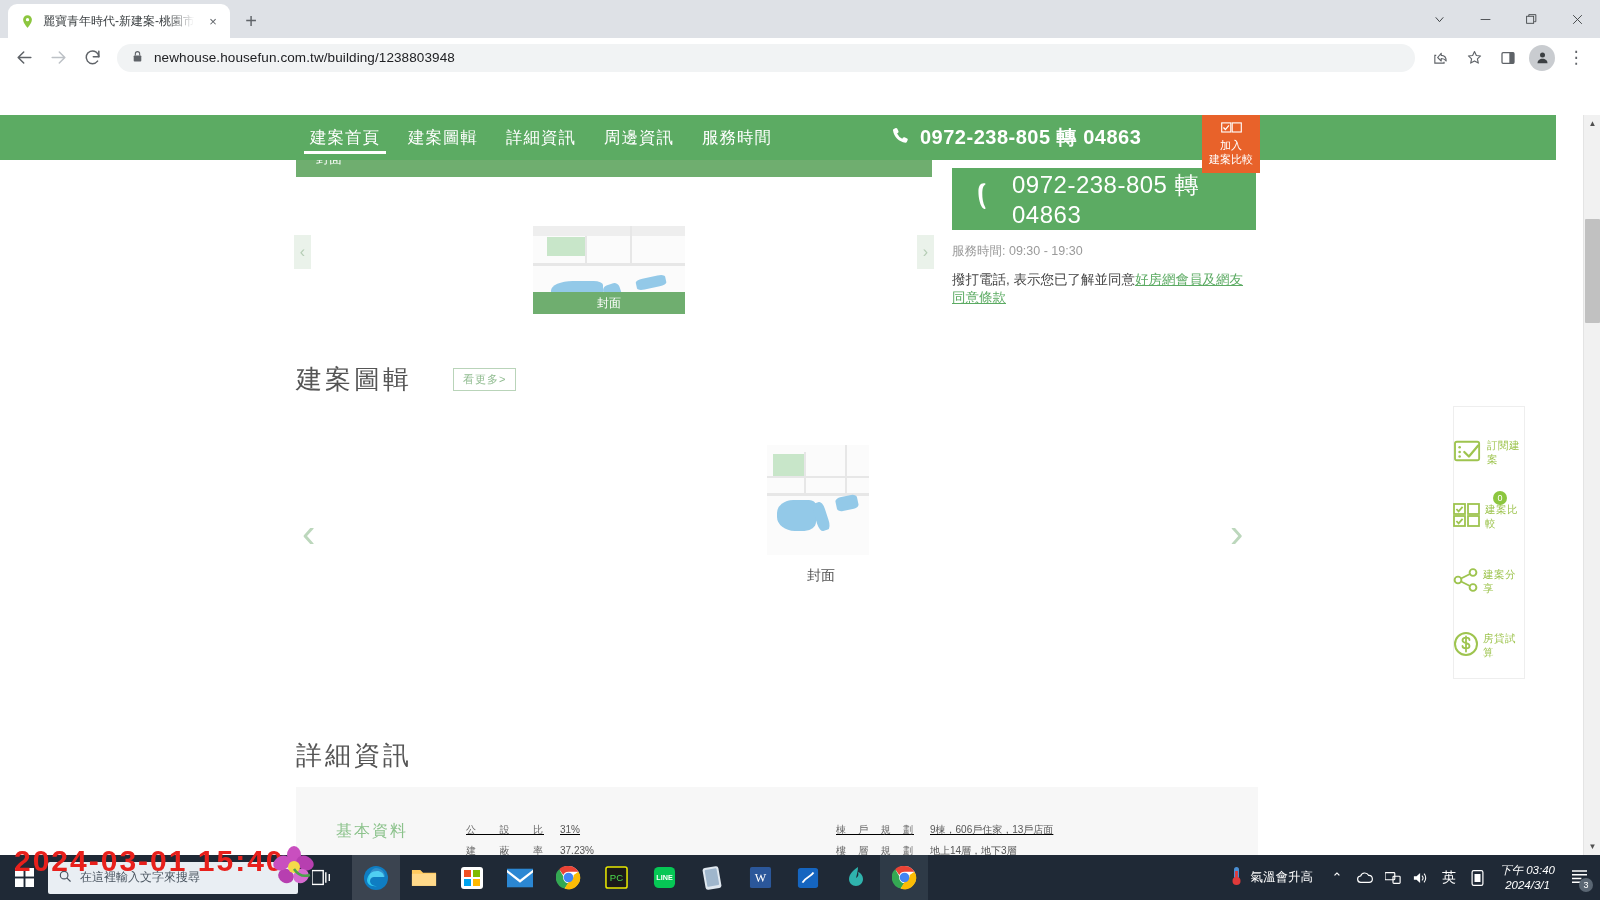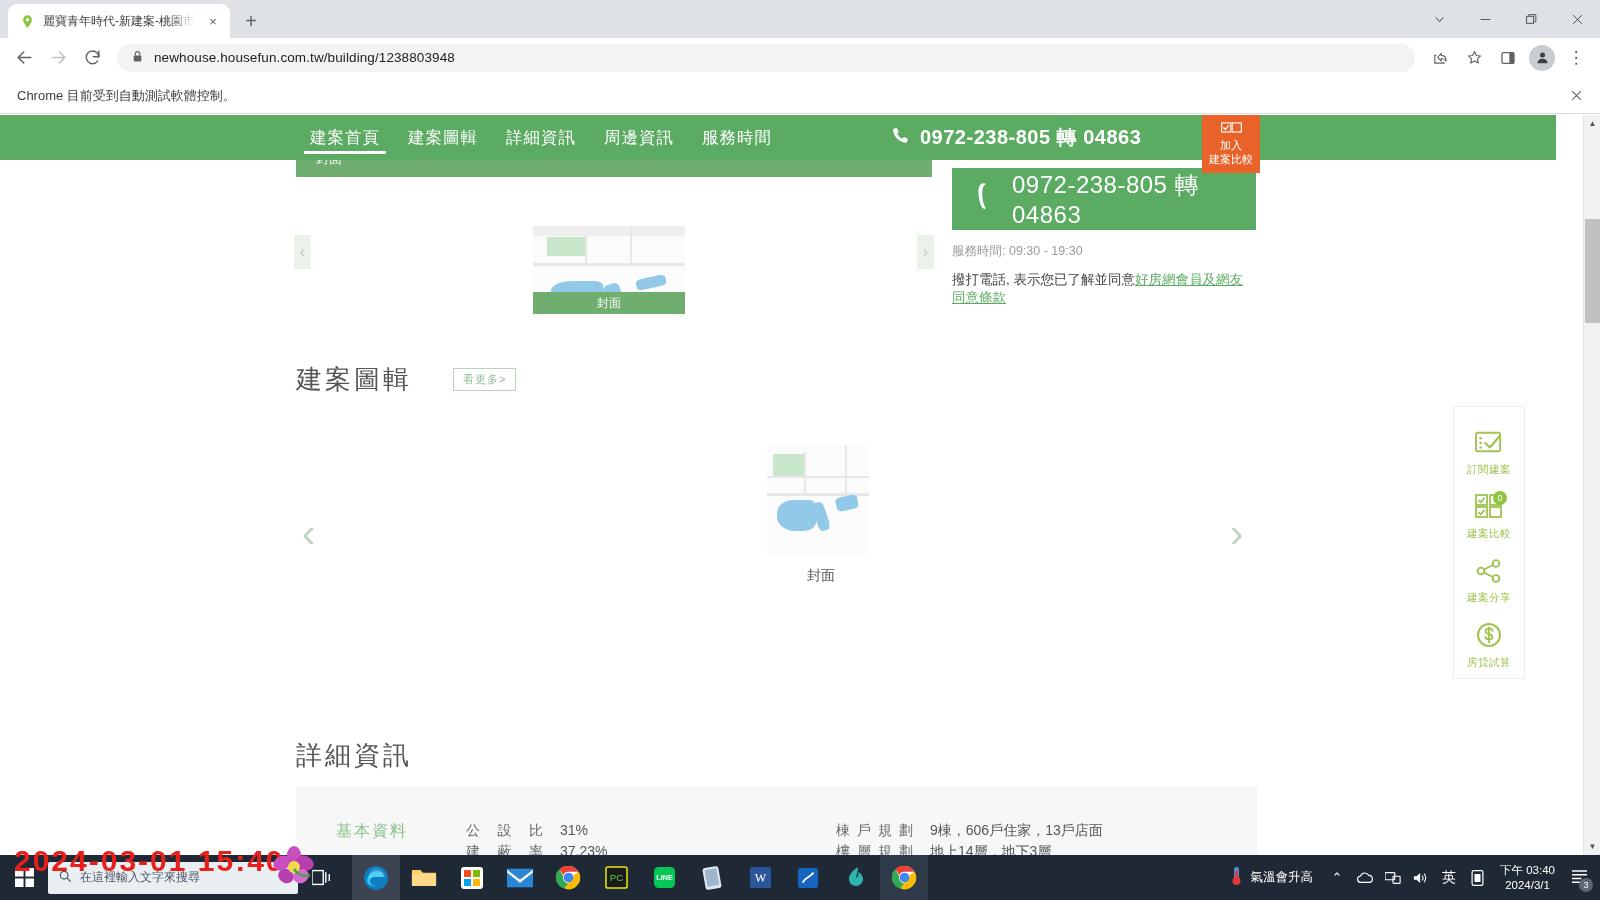--- a/index.html
+++ b/index.html
@@ -228,38 +228,38 @@
     font-size: 26px; color: #555; letter-spacing: 3px; font-weight: normal;
   }
   .detail-box {
     position: absolute; left: 296px; top: 672px;
     width: 962px; height: 200px; background: #f7f7f7;
   }
   .detail-inner { display: flex; padding: 34px 0 0 40px; }
   .detail-cat { width: 130px; color: #8bc28b; font-size: 16px; letter-spacing: 2px; }
   .detail-cols { display: flex; flex: 1; }
   .detail-col { width: 370px; }
-  .drow { display: flex; margin-bottom: 3px; font-size: 14px; line-height: 18px; }
+  .drow { display: flex; margin-bottom: 3px; font-size: 10px; line-height: 18px; text-decoration: underline; }
   .dlabel {
     width: 78px; color: #666; letter-spacing: 1px;
     text-align: justify; text-align-last: justify; flex: 0 0 78px;
   }
   .dvalue { color: #555; margin-left: 16px; }
 
   
   .rail {
     position: absolute; left: 1453px; top: 291px;
     width: 72px; height: 273px; background: #fff;
     border: 1px solid #eee; z-index: 50;
     display: flex; flex-direction: column; align-items: center;
     padding-top: 14px;
   }
   .rail-item {
     width: 72px; height: 66px;
-    display: flex; flex-direction: column; align-items: center;
+    display: flex; flex-direction: row; align-items: center;
     justify-content: center; gap: 4px; position: relative;
   }
   .rail-label { font-size: 10.5px; color: #9ec44f; letter-spacing: .5px; }
   .rail-badge {
     position: absolute; left: 40px; top: 6px;
     width: 14px; height: 14px; border-radius: 50%;
     background: #8cc63f; color: #fff; font-size: 9px;
     display: flex; align-items: center; justify-content: center;
   }
 
@@ -310,21 +310,21 @@
     display: flex; align-items: center; gap: 7px; padding: 0 10px;
     color: #fff; font-size: 12.5px;
   }
   .tray-icon {
     width: 28px; height: 45px; display: flex; align-items: center;
     justify-content: center; color: #fff; font-size: 13px;
   }
   .tray-clock {
     color: #fff; font-size: 11.5px; line-height: 15px; text-align: center;
     padding: 0 9px; display: flex; flex-direction: column;
-    align-items: center; justify-content: center; height: 45px;
+    align-items: center; justify-content: center; height: 45px; font-style: italic;
   }
   .tray-notify {
     width: 30px; height: 45px; display: flex; align-items: center;
     justify-content: center; position: relative; color: #fff;
   }
   .notify-count {
     position: absolute; right: 1px; bottom: 8px;
     width: 14px; height: 14px; border-radius: 50%;
     background: #5a6673; color: #fff; font-size: 9px;
     display: flex; align-items: center; justify-content: center;
@@ -430,28 +430,20 @@
       <div class="avatar-btn">
         <svg width="15" height="15" viewBox="0 0 24 24">
             <circle cx="12" cy="8" r="4" fill="#3c4043"></circle>
             <path d="M4 21c0-4.4 3.6-7 8-7s8 2.6 8 7z" fill="#3c4043"></path>
           </svg>
       </div>
       <div class="tbtn" style="font-size:17px;">⋮</div>
     </div>
   </div>
 
-  <div class="infobar">
-    <span class="infobar-text">Chrome 目前受到自動測試軟體控制。</span>
-    <span class="infobar-close">
-      <svg width="13" height="13" viewBox="0 0 24 24">
-          <path d="M4 4l16 16M20 4L4 20" stroke="#5f6368" stroke-width="2"></path>
-        </svg>
-    </span>
-  </div>
 
   <div class="viewport">
     <div class="page">
 
       <div class="mapstrip">
         <span class="mapstrip-attr">Map data ©2024 Google</span>
         <span class="mapstrip-google">Google</span>
         <span class="mapstrip-label">封面</span>
       </div>
 

